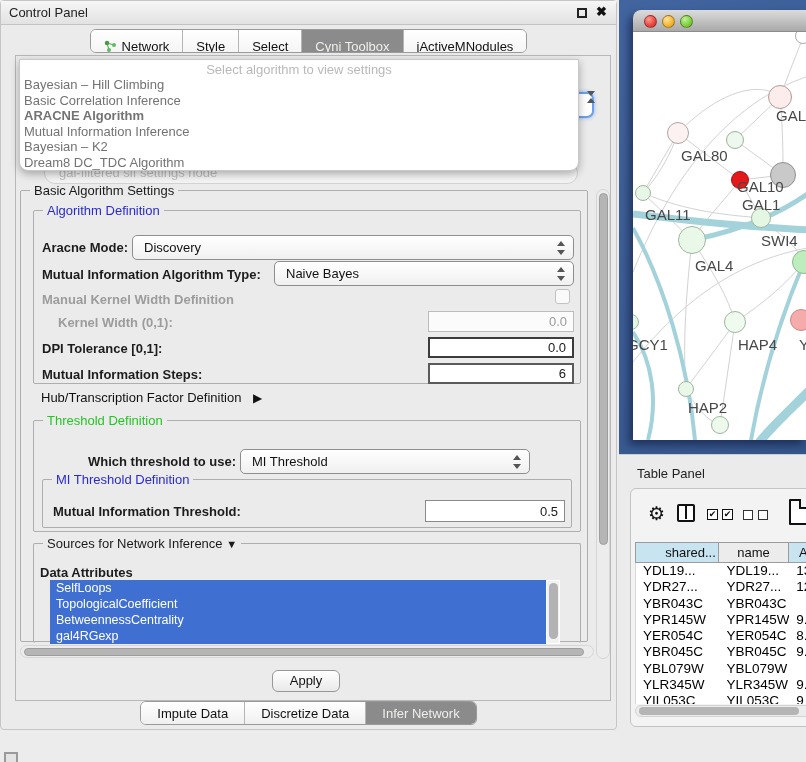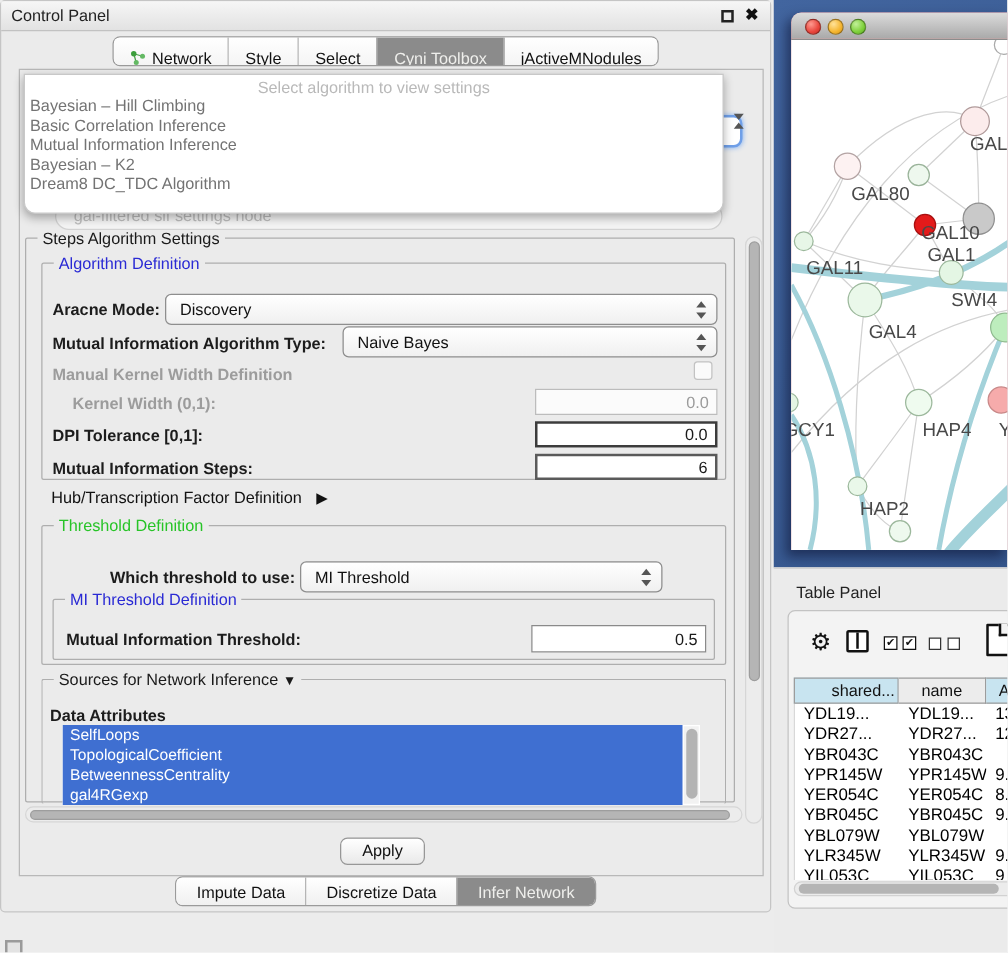--- a/index.html
+++ b/index.html
@@ -93,21 +93,21 @@
     border:1px solid #979797; border-radius:6px; background:linear-gradient(#ffffff,#e9e9e9);
     font-size:13px; color:#111; text-align:center; line-height:20px; }
 
   
   .bottom-tabs { position:absolute; left:0; top:700px; width:100%; display:flex; justify-content:center; }
 
   
   .desktop { position:absolute; left:619px; top:0; width:187px; height:454px;
     background:linear-gradient(135deg,#42659f,#35568c); }
   .net-window { position:absolute; left:633px; top:10px; width:174px; height:430px;
-    border-radius:8px 0 0 0; box-shadow:-4px 5px 9px rgba(5,10,40,.5); background:#fca5a5; }
+    border-radius:8px 0 0 0; box-shadow:-4px 5px 9px rgba(5,10,40,.5); background:#14532d; }
   .net-titlebar { position:absolute; left:0; top:0; width:100%; height:22px;
     border-radius:8px 0 0 0; background:linear-gradient(#dcdcdc,#a9a9a9); border-bottom:1px solid #8c8c8c; }
   .tl-btn { position:absolute; top:4.5px; width:13px; height:13px; border-radius:50%; border:1px solid rgba(0,0,0,.35); }
   .tl-red    { left:11px; background:radial-gradient(circle at 35% 30%, #ff9a90, #e8453c 60%, #c03027); }
   .tl-yellow { left:29px; background:radial-gradient(circle at 35% 30%, #ffe29a, #f5b52e 60%, #d3941a); }
   .tl-green  { left:47px; background:radial-gradient(circle at 35% 30%, #c2f09a, #7ed03a 60%, #5aa825); }
   .net-content { position:absolute; left:0; top:22px; width:174px; height:408px; background:#fff; overflow:hidden; }
   .net-content svg { position:absolute; left:0; top:0; z-index:1; }
   .net-node { position:absolute; border-radius:50%; border:1px solid #999; z-index:2; }
   .net-label { position:absolute; z-index:3; font-size:15px; color:#484848; white-space:nowrap; }
@@ -182,21 +182,21 @@
 
     <div class="tab-content">
 
       <div class="ghost-combo">gal-filtered sif settings node</div>
       <div class="focus-arrow">
           <span class="spin" style="position:absolute;right:6px;top:3px;"></span>
         </div>
 
       <div class="settings-area">
         <div class="group outer-group">
-          <span class="gtitle">Steps Algorithm Settings</span>
+          <span class="gtitle">Basic Algorithm Settings</span>
 
           <div class="group alg-group">
             <span class="gtitle t-blue">Algorithm Definition</span>
 
             <span class="flabel" style="left:8px; top:29px;">Aracne Mode:</span>
             <div class="combo" style="left:98px; top:24px; right:6px;">
               <span>Discovery</span>
               <span class="spin"></span>
             </div>
 
@@ -267,20 +267,21 @@
       </div>
 
       <div class="apply-btn">Apply</div>
     </div>
 
     <div class="dd-overlay">
       <div class="dd-placeholder">Select algorithm to view settings</div>
       <div>
           <div class="dd-item">Bayesian – Hill Climbing</div>
           <div class="dd-item">Basic Correlation Inference</div>
+          <div class="dd-item sel">ARACNE Algorithm</div>
           <div class="dd-item">Mutual Information Inference</div>
           <div class="dd-item">Bayesian – K2</div>
           <div class="dd-item">Dream8 DC_TDC Algorithm</div>
         </div>
     </div>
 
     <div class="bottom-tabs">
       <div class="tab-group">
         <div class="tab" style="padding:0 16px;">
             <span>Impute Data</span>

